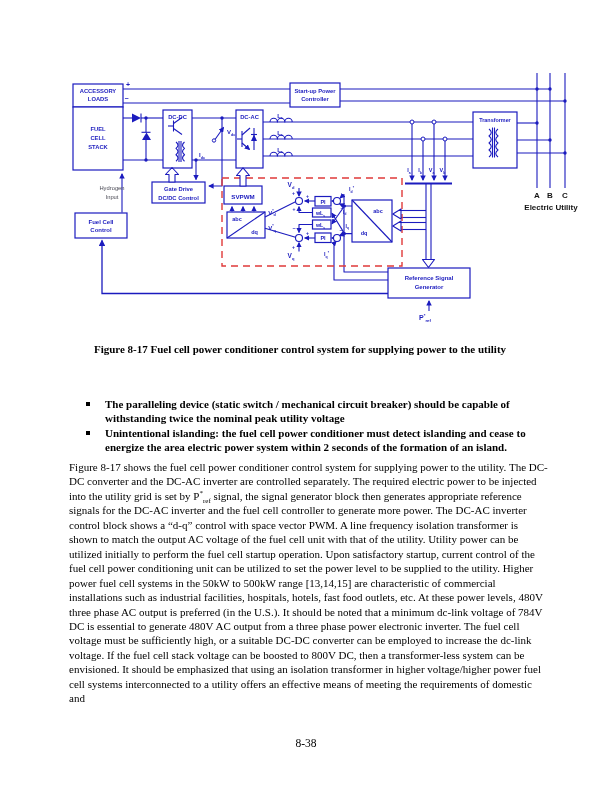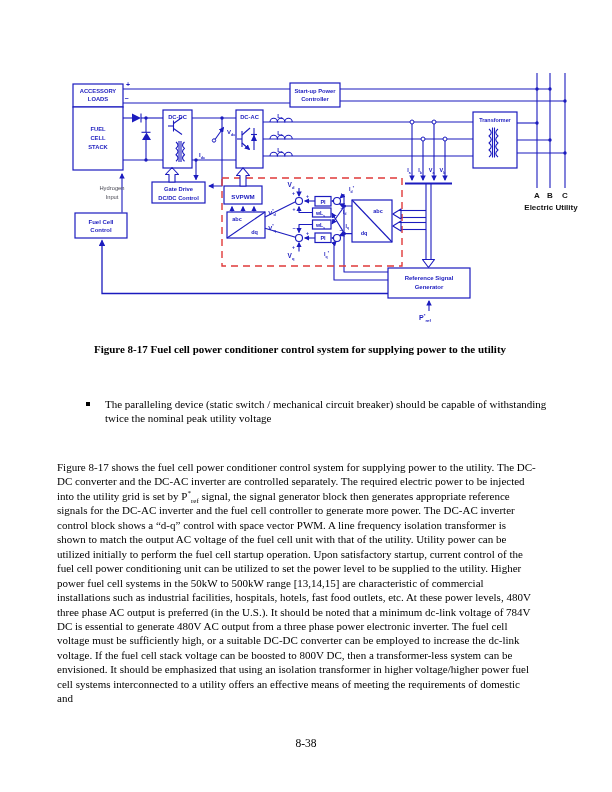--- a/index.html
+++ b/index.html
@@ -15,30 +15,30 @@
   .figure-region{
     position:absolute;left:60px;top:69px;width:536px;height:266px;
   }
   .figure-region svg{display:block;width:536px;height:266px;}
   .caption{
     position:absolute;top:342px;left:0;width:600px;
     text-align:center;font-weight:bold;font-size:11px;line-height:14.8px;
   }
   .bullets{
     position:absolute;top:397px;left:86px;width:462px;
-    font-size:11px;line-height:14.3px;
+    font-size:11px;line-height:14.3px;font-weight:bold;
   }
   .bullet-row{display:flex;}
   .bullet-marker{
     flex:0 0 auto;width:4px;height:4px;background:#000;
     margin:5px 15px 0 0;
   }
   .bullet-text{flex:1 1 auto;}
   .paragraph{
-    position:absolute;top:460px;left:57px;width:480px;
+    position:absolute;top:460px;left:69px;width:480px;
     font-size:11px;line-height:14.45px;text-align:left;
   }
   .sup{vertical-align:super;font-size:7px;line-height:0;}
   .sub{vertical-align:sub;font-size:7px;line-height:0;}
   .page-number{
     position:absolute;top:737px;left:0;width:612px;
     text-align:center;font-size:11.5px;
   }
   
   .w{stroke:#1b1bbe;fill:none;stroke-width:1.1;stroke-linejoin:round;stroke-linecap:butt;}
@@ -307,19 +307,23 @@
 
   <div class="caption">
     <div>Figure 8-17 Fuel cell power conditioner control system for supplying power to the utility</div>
   </div>
 
   <div class="bullets">
     <div class="bullet-row">
       <span class="bullet-marker"></span>
       <span class="bullet-text">The paralleling device (static switch / mechanical circuit breaker) should be capable of withstanding twice the nominal peak utility voltage</span>
     </div>
+    <div class="bullet-row">
+      <span class="bullet-marker"></span>
+      <span class="bullet-text">Unintentional islanding: the fuel cell power conditioner must detect islanding and cease to energize the area electric power system within 2 seconds of the formation of an island.</span>
+    </div>
   </div>
 
   <div class="paragraph"><span>Figure 8-17 shows the fuel cell power conditioner control system for supplying power to the utility. The DC-DC converter and the DC-AC inverter are controlled separately. The required electric power to be injected into the utility grid is set by P</span><span class="sup">*</span><span class="sub">ref</span><span> signal, the signal generator block then generates appropriate reference signals for the DC-AC inverter and the fuel cell controller to generate more power. The DC-AC inverter control block shows a “d-q” control with space vector PWM. A line frequency isolation transformer is shown to match the output AC voltage of the fuel cell unit with that of the utility. Utility power can be utilized initially to perform the fuel cell startup operation. Upon satisfactory startup, current control of the fuel cell power conditioning unit can be utilized to set the power level to be supplied to the utility. Higher power fuel cell systems in the 50kW to 500kW range [13,14,15] are characteristic of commercial installations such as industrial facilities, hospitals, hotels, fast food outlets, etc. At these power levels, 480V three phase AC output is preferred (in the U.S.). It should be noted that a minimum dc-link voltage of 784V DC is essential to generate 480V AC output from a three phase power electronic inverter. The fuel cell voltage must be sufficiently high, or a suitable DC-DC converter can be employed to increase the dc-link voltage. If the fuel cell stack voltage can be boosted to 800V DC, then a transformer-less system can be envisioned. It should be emphasized that using an isolation transformer in higher voltage/higher power fuel cell systems interconnected to a utility offers an effective means of meeting the requirements of domestic and</span></div>
 
   <div class="page-number">8-38</div>
 
 </div>
 
 </body></html>

